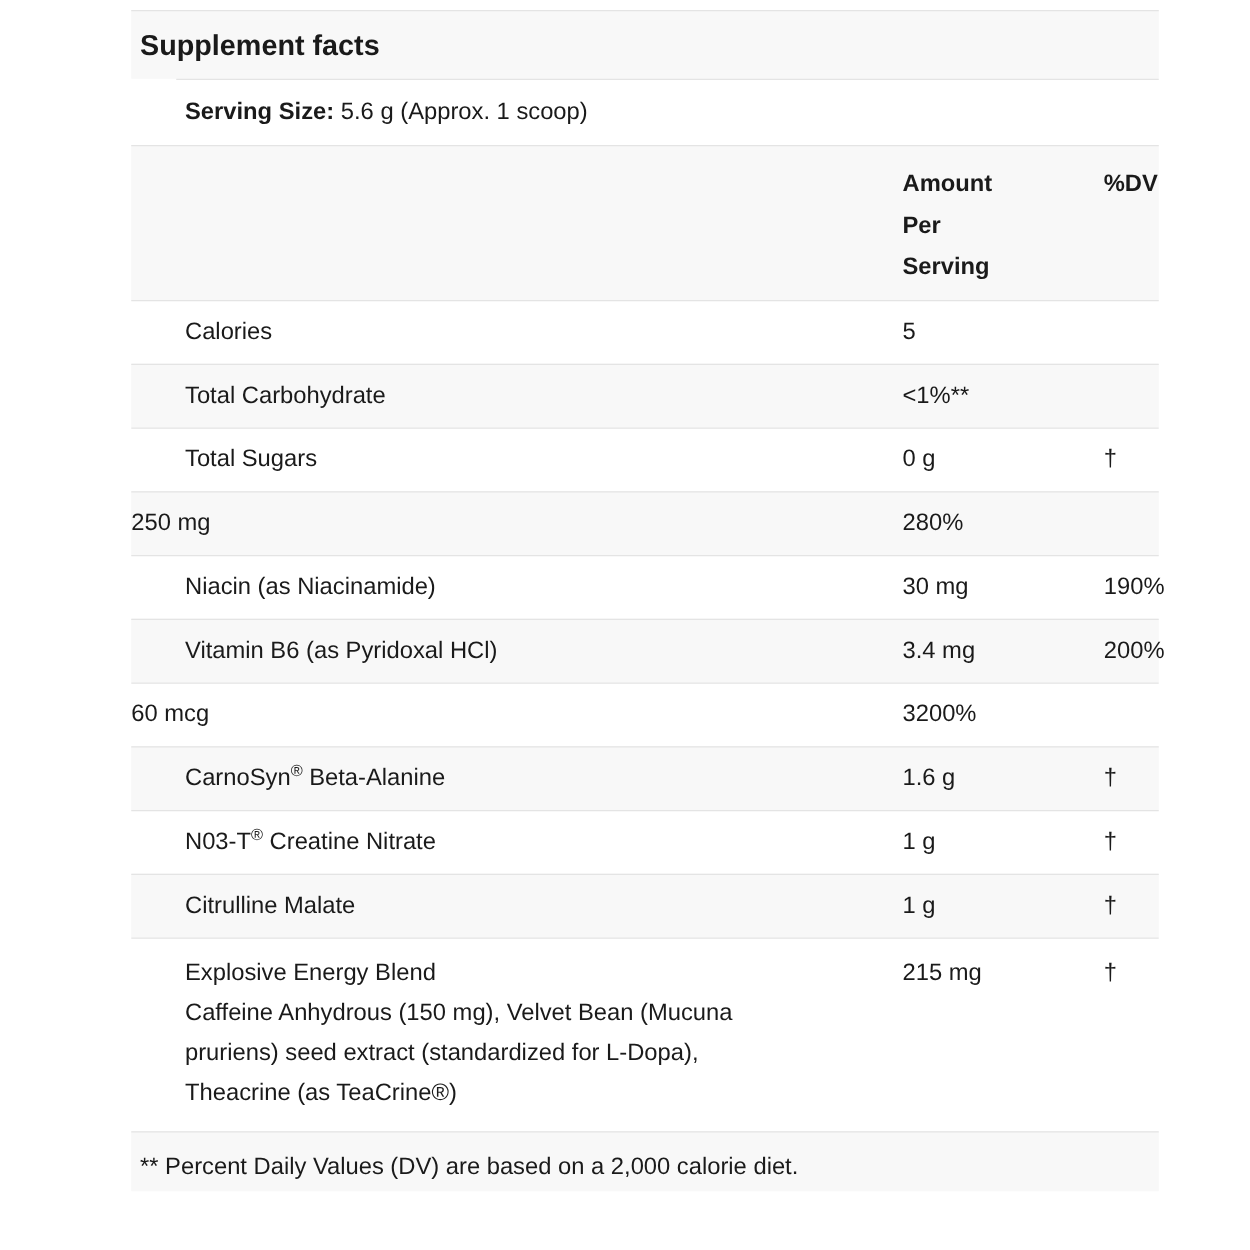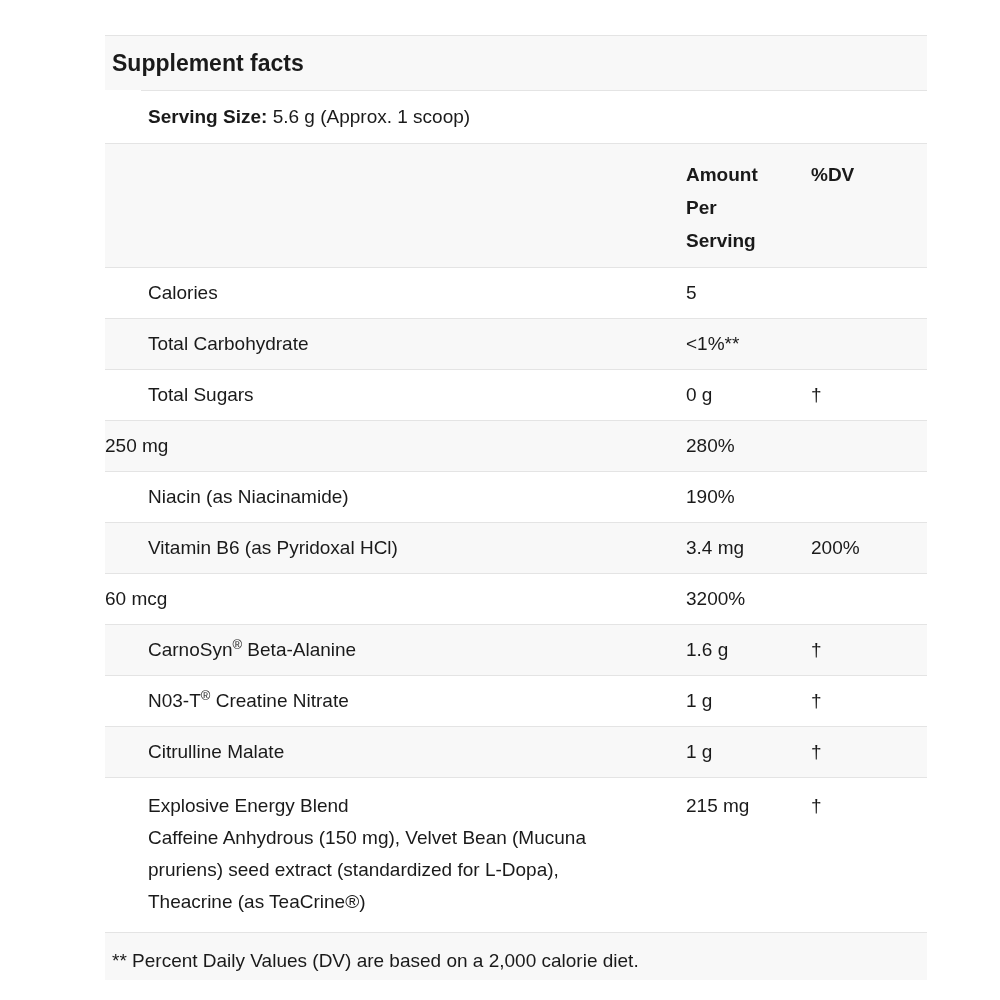--- a/index.html
+++ b/index.html
@@ -24,38 +24,38 @@
   }
   
   .panel > div:nth-child(odd) {
     background: #f8f8f8;
   }
   .title-row {
     font-size: 23px;
     font-weight: 700;
     line-height: 36px;
     padding: 9px 0 9px 7px;
-    margin-top: 27px;
   }
   .info-row {
     line-height: 32px;
     padding: 10px 0 10px 7px;
     margin-left: 36px;
   }
   .info-row.compact {
     padding: 8px 0 8px 7px;
   }
   .b { font-weight: 700; }
   .info-label { margin-right: 0.28em; }
   .grid-row {
     display: grid;
     grid-template-columns: 581px 125px 1fr;
     align-items: start;
     line-height: 32px;
     padding: 9px 0;
+    gap: 36px;
   }
   .head-row {
     line-height: 33px;
     padding: 14px 0 10px 0;
     font-weight: 700;
   }
   .head-row .cell-amount { max-width: 90px; }
   .cell-name { padding-left: 7px; margin-left: 36px; }
   .tall-row { padding: 12px 0 14px 0; }
   .reg {
@@ -107,20 +107,21 @@
     <span class="cell-dv">†</span>
   </div>
 
   <div class="grid-row">
     <span class="cell-amount">250 mg</span>
     <span class="cell-dv">280%</span>
   </div>
 
   <div class="grid-row">
     <span class="cell-name">Niacin (as Niacinamide)</span>
+    <span class="cell-amount">30 mg</span>
     <span class="cell-dv">190%</span>
   </div>
 
   <div class="grid-row">
     <span class="cell-name">Vitamin B6 (as Pyridoxal HCl)</span>
     <span class="cell-amount">3.4 mg</span>
     <span class="cell-dv">200%</span>
   </div>
 
   <div class="grid-row">

